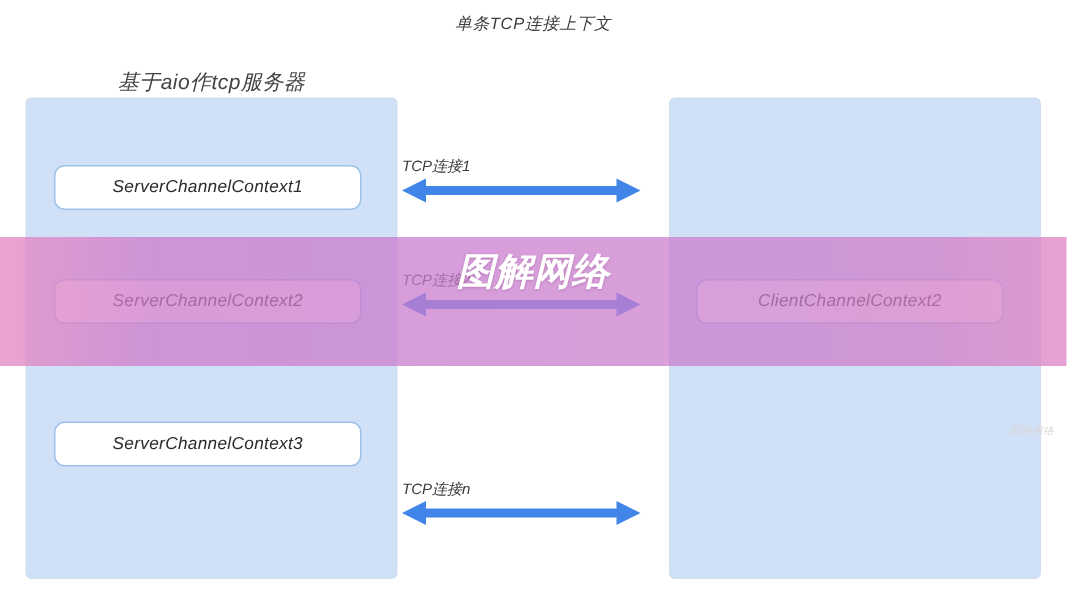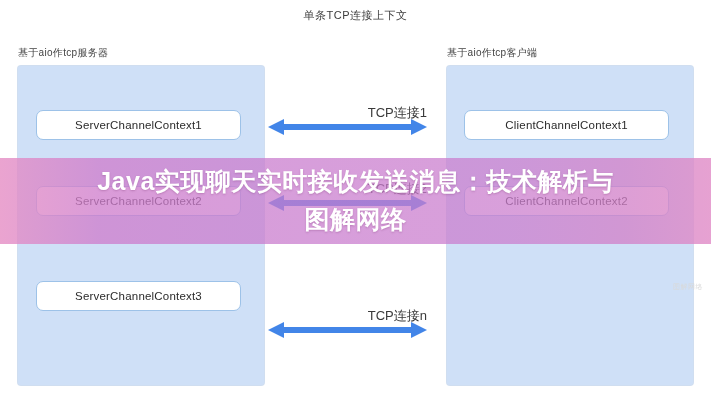--- a/index.html
+++ b/index.html
@@ -2,34 +2,35 @@
 <html><head>
 <meta charset="utf-8">
 <style>
   html,body{margin:0;padding:0;}
   body{
     width:711px;height:400px;
     background:#ffffff;
     font-family:"Liberation Sans","DejaVu Sans",sans-serif;
     overflow:hidden;position:relative;
   }
-  #stage{position:absolute;inset:0;width:711px;height:296px;background:#fff;}
+  #stage{position:absolute;inset:0;width:711px;height:296px;background:#fff;font-style:italic;}
 
   
   .diagram-title{
     position:absolute;left:0;top:8px;width:711px;
     text-align:center;
     font-size:11px;color:#3c3c3c;letter-spacing:.5px;
     white-space:nowrap;
   }
 
   
   .col-header{
     position:absolute;top:46px;
-    font-size:10px;color:#444;letter-spacing:.3px;
+    text-align:center;
+    font-size:14px;color:#444;letter-spacing:.3px;
     white-space:nowrap;
   }
   .col-header.left{left:18px;width:246px;}
   .col-header.right{left:447px;width:246px;}
 
   
   .panel{
     position:absolute;top:66px;height:319px;
     background:#cfe0f7;
     border-radius:3px;
@@ -57,24 +58,24 @@
   .row1{top:110px;}
   .row2{top:186px;}
   .row3{top:248px;margin-top:33px;}
   .row4{top:317px;}
 
   
   .arrow-wrap{position:absolute;left:268px;width:159px;height:34px;}
   .aw1{top:104px;}
   .aw2{top:180px;}
   .aw3{top:242px;}
-  .aw4{top:307px;}
+  .aw4{top:319px;}
   .arrow-label{
     position:absolute;left:0;top:0;width:159px;
-    text-align:right;font-size:13px;color:#3a3a3a;
+    text-align:left;font-size:10px;color:#3a3a3a;
     white-space:nowrap;
   }
   .arrow-svg{position:absolute;left:0;top:14px;}
 
   
   .overlay-band{
     position:absolute;left:0;top:158px;width:711px;height:86px;
     background:linear-gradient(90deg,
       rgba(229,141,196,.80) 0%,
       rgba(206,124,204,.76) 14%,
@@ -104,30 +105,28 @@
 </style>
 </head>
 <body>
 
 <div id="stage">
 
   <div class="diagram-title">单条TCP连接上下文</div>
 
   <div class="col-header left">基于aio作tcp服务器</div>
 
-  <div class="col-header right">基于aio作tcp客户端</div>
 
   <div class="panel left"></div>
   <div class="panel right"></div>
 
   <div class="ctx-box left row1">ServerChannelContext1</div>
   <div class="ctx-box left row2">ServerChannelContext2</div>
   <div class="ctx-box left row3">ServerChannelContext3</div>
 
-  <div class="ctx-box right row1">ClientChannelContext1</div>
   <div class="ctx-box right row2">ClientChannelContext2</div>
 
   <div class="arrow-wrap aw1">
     <div class="arrow-label">TCP连接1</div>
     <svg class="arrow-svg" width="159" height="18" viewBox="0 0 159 18">
       <polygon points="0,9 16,1 16,17" fill="#4285e8"></polygon>
       <rect x="15" y="6" width="129" height="6" fill="#4285e8"></rect>
       <polygon points="159,9 143,1 143,17" fill="#4285e8"></polygon>
     </svg>
   </div>
@@ -146,19 +145,18 @@
     <div class="arrow-label">TCP连接n</div>
     <svg class="arrow-svg" width="159" height="18" viewBox="0 0 159 18">
       <polygon points="0,9 16,1 16,17" fill="#4285e8"></polygon>
       <rect x="15" y="6" width="129" height="6" fill="#4285e8"></rect>
       <polygon points="159,9 143,1 143,17" fill="#4285e8"></polygon>
     </svg>
   </div>
 
   <div class="overlay-band"></div>
   <div class="overlay-title">
-    <span class="line">Java实现聊天实时接收发送消息：技术解析与</span>
     <span class="line">图解网络</span>
   </div>
 
   <div class="watermark">图解网络</div>
 
 </div>
 
 </body></html>

